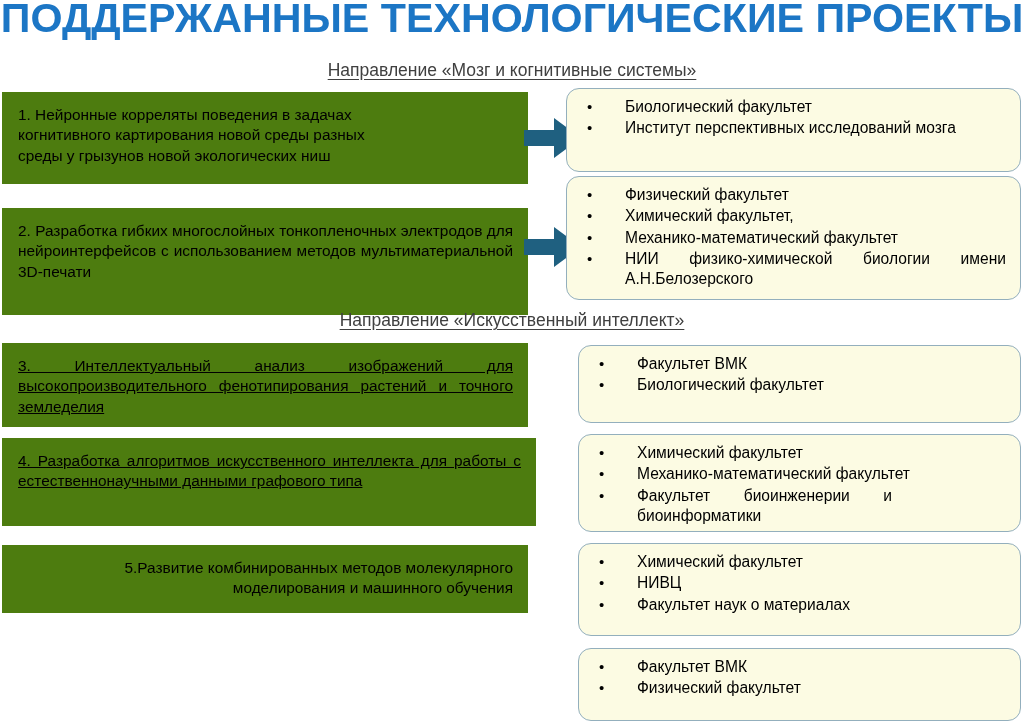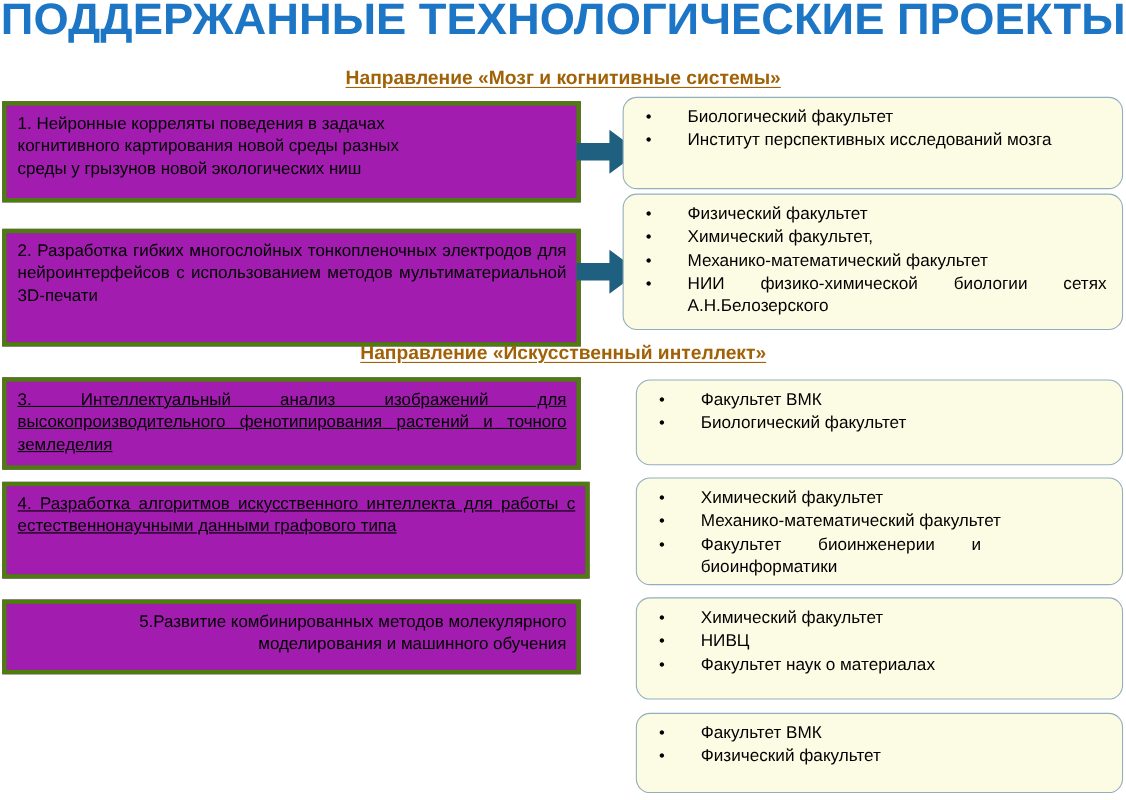--- a/index.html
+++ b/index.html
@@ -22,33 +22,33 @@
     color:#1C76C5;
     font-family:"Liberation Sans Narrow","Liberation Sans",sans-serif;
     transform:scaleX(1.03);
     white-space:nowrap;
   }
 
   
   .section-head{
     position:absolute;
     font-size:17.5px;
-    font-weight:bold;
-    color:#a16207;
+    font-weight:normal;
+    color:#404040;
     text-decoration:underline;
     text-underline-offset:3px;
     white-space:nowrap;
   }
 
   
   .proj{
     position:absolute;
     box-sizing:border-box;
-    background:#a21caf;
-    border:4px solid #4d7c0f;
+    background:#4d7c0f;
+    border:6px solid #4d7c0f;
     color:#000;
     font-size:15.4px;
     line-height:1.32;
     text-align:justify;
     padding:7px 9px 6px 10px;
   }
   .proj p{margin:0;}
   .proj p:last-child{text-align:left;}
 
   
@@ -134,21 +134,21 @@
       <li>
           <span class="bullet">•</span>
           <span class="txt">Химический факультет,</span>
         </li>
       <li>
           <span class="bullet">•</span>
           <span class="txt">Механико-математический факультет</span>
         </li>
       <li class="justify">
           <span class="bullet">•</span>
-          <span class="txt">НИИ физико-химической биологии сетях А.Н.Белозерского</span>
+          <span class="txt">НИИ физико-химической биологии имени А.Н.Белозерского</span>
         </li>
     </ul>
   </div>
 
   <div class="section-head" style="left:0;top:310px;width:1024px;text-align:center;">Направление  «Искусственный интеллект»</div>
 
   <div class="proj" style="left:2px;top:343px;width:526px;height:84px;text-decoration:underline;">
     <p style="text-align:justify;text-align-last:left;">3.  Интеллектуальный анализ изображений для высокопроизводительного фенотипирования растений и точного земледелия</p>
   </div>
 

